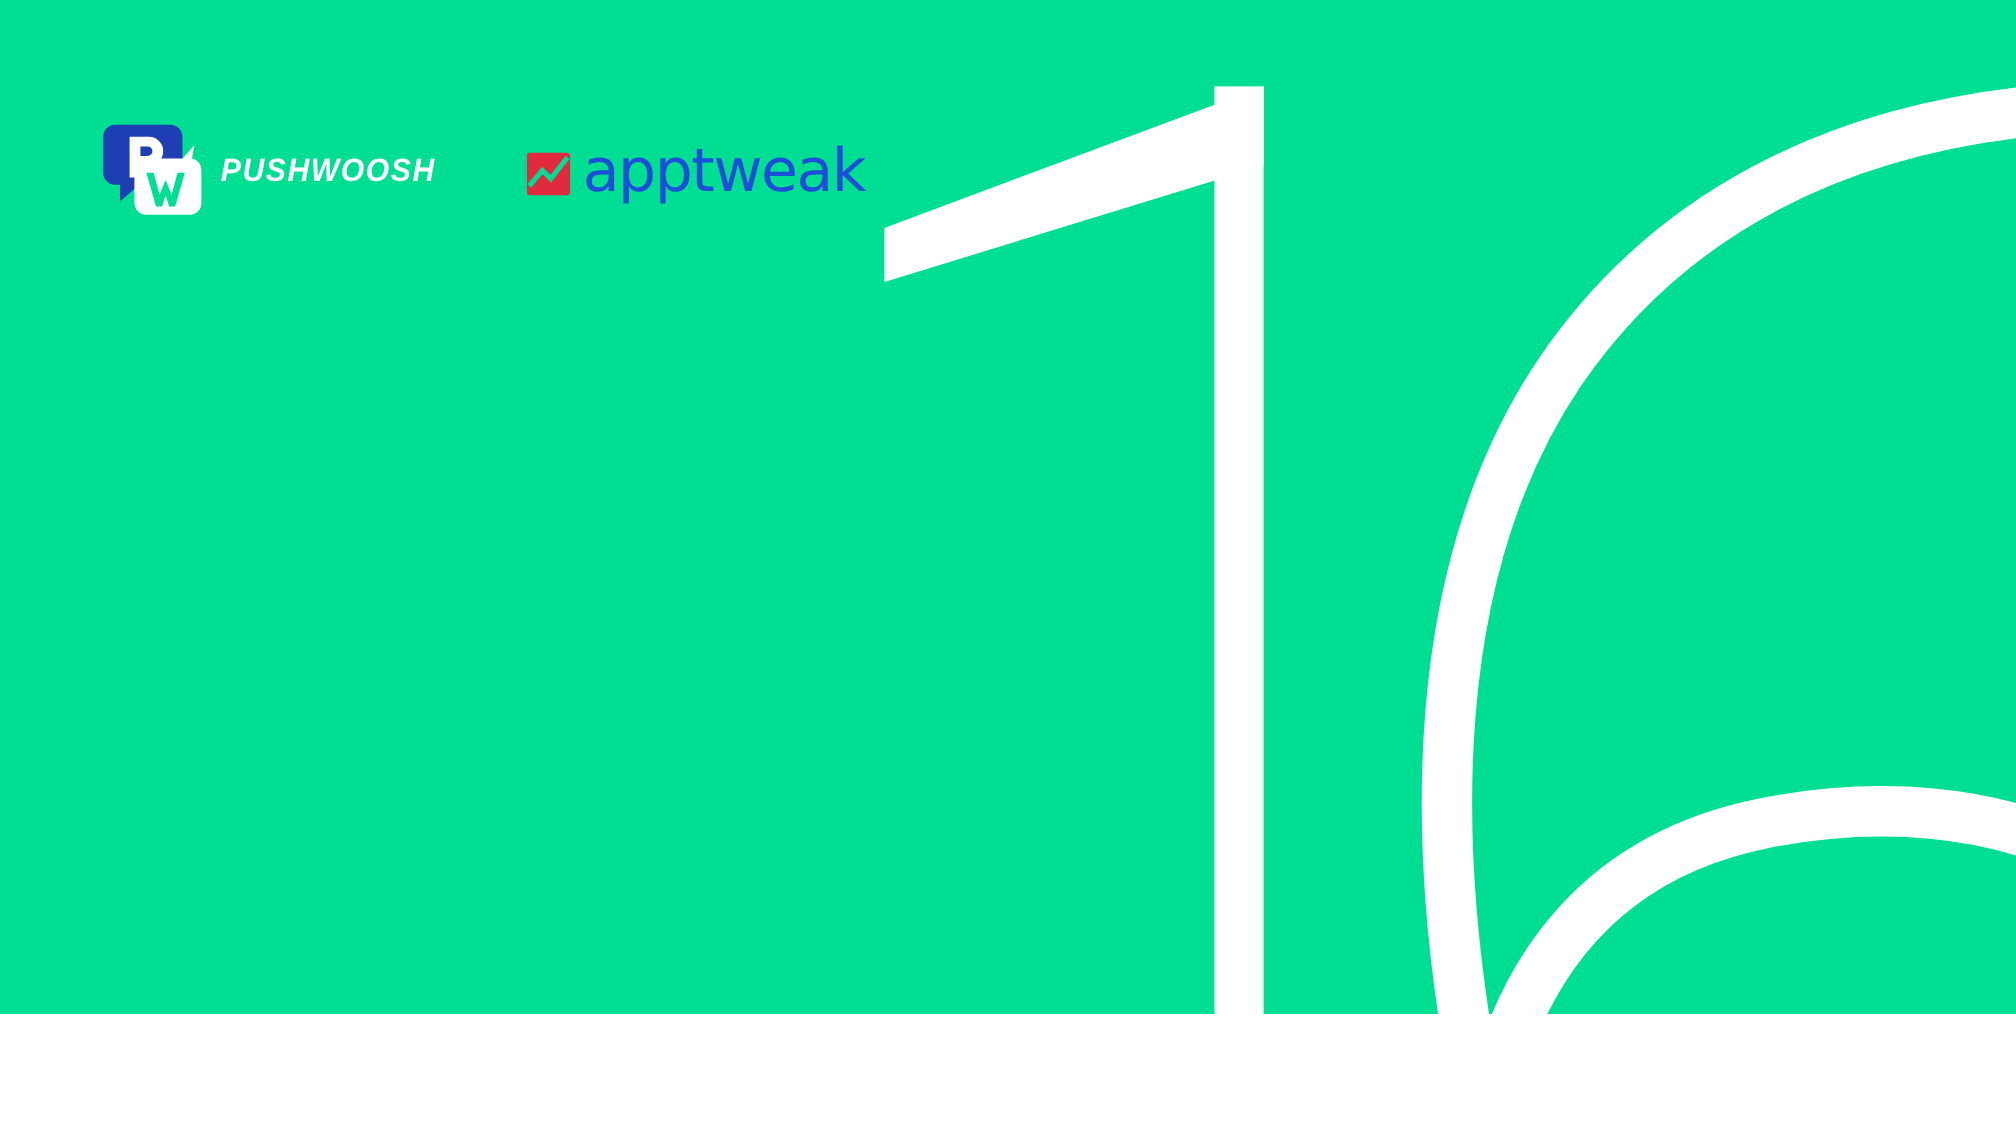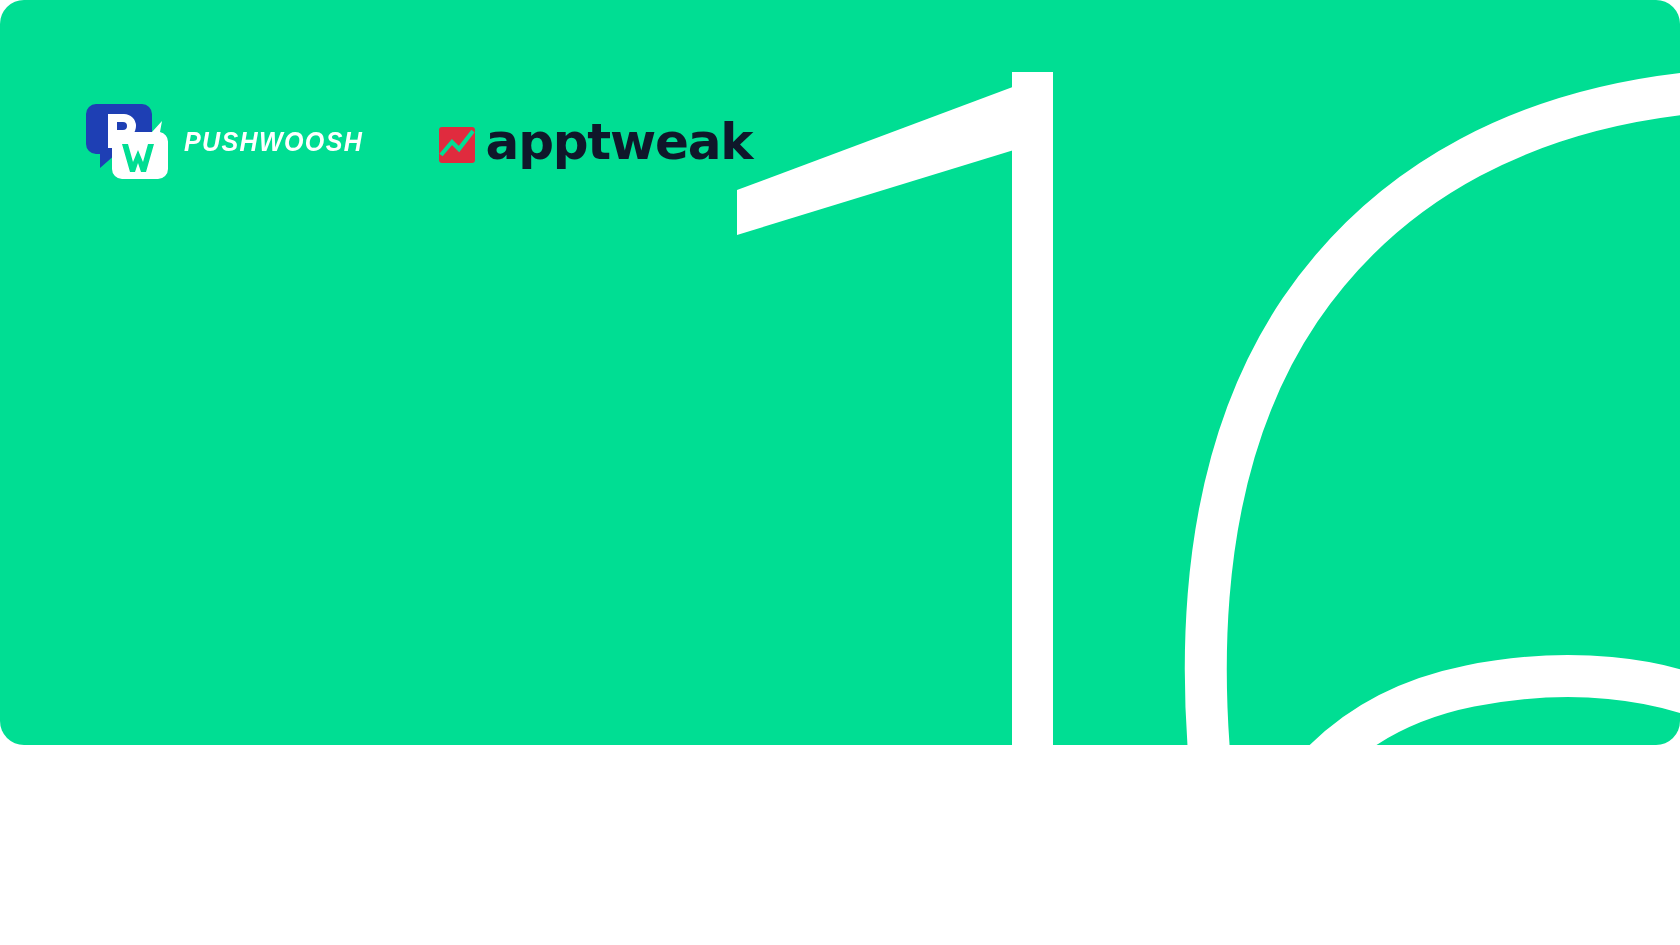--- a/index.html
+++ b/index.html
@@ -4,25 +4,24 @@
 <title>iOS 16 Banner</title>
 <style>
   html, body {
     margin: 0;
     padding: 0;
     background: #ffffff;
   }
   #banner {
     position: relative;
     width: 1680px;
-    height: 745px;
+    height: 845px;
     overflow: hidden;
     font-family: "Liberation Sans", "DejaVu Sans", sans-serif;
     background: #00DE93;
-    border-radius: 24px;
   }
 
   
   #numeral-art {
     position: absolute;
     inset: 0;
     width: 1680px;
     height: 945px;
     pointer-events: none;
   }
@@ -72,23 +71,23 @@
   #apptweak-mark {
     width: 36px;
     height: 36px;
     flex: 0 0 auto;
     position: relative;
     margin-top: 6px;
   }
 
   #apptweak-wordmark {
     font-size: 50px;
-    font-weight: 700;
+    font-weight: 400;
     letter-spacing: -1.2px;
-    color: #0f172a;
+    color: #1d4ed8;
     white-space: nowrap;
     line-height: 1;
     font-family: "DejaVu Sans", "Liberation Sans", sans-serif;
   }
 
   
   #headline {
     position: absolute;
     left: 84px;
     top: 272px;

